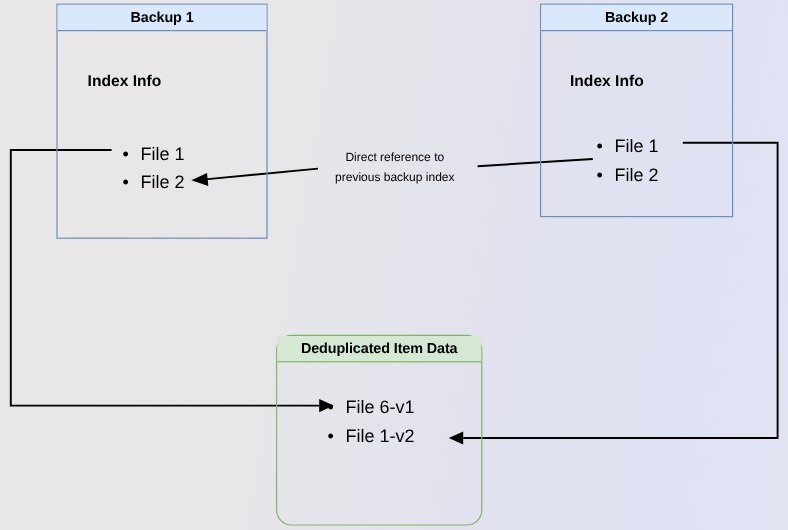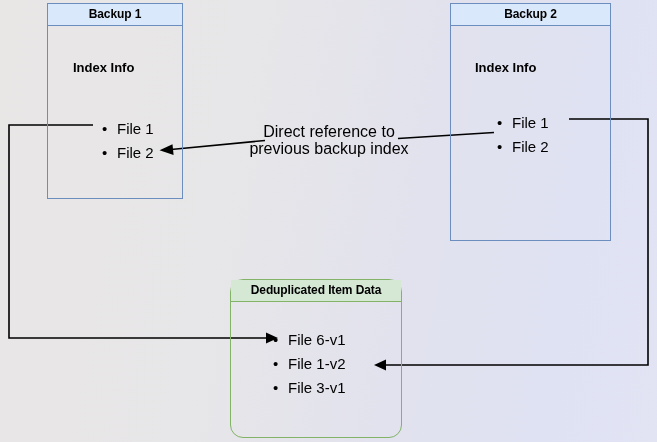--- a/index.html
+++ b/index.html
@@ -84,21 +84,21 @@
     position: absolute;
     left: 0;
     top: 0;
     font-size: 15px;
     line-height: 24px;
   }
 
   
   .edge-label {
     position: absolute;
-    font-size: 16px;
+    font-size: 10px;
     line-height: 17px;
     color: #000000;
     text-align: center;
     white-space: pre-line;
   }
 
   
   #edges {
     position: absolute;
     left: 0;
@@ -131,49 +131,48 @@
       <line x1="265" y1="140.5" x2="171" y2="149.5"></line>
       <polygon class="arrowfill" points="172.5,144.2 159.5,150.3 173.6,155.0"></polygon>
     </g>
 
     <g>
       <path d="M 569 119 L 648 119 L 648 365 L 386 365"></path>
       <polygon class="arrowfill" points="386,359.5 374,365 386,370.5"></polygon>
     </g>
   </svg>
 
-  <div class="node blue-node" style="left:47px; top:3px; width:136px; height:196px;">
+  <div class="node blue-node" style="left:47px; top:3px; width:176px; height:196px;">
     <div class="node-header">Backup 1</div>
     <div class="node-body">
       <div class="section-title" style="left:25px; top:34px;">Index Info</div>
       <ul class="file-list" style="left:54px; top:91px;">
         <li>File 1</li>
         <li>File 2</li>
       </ul>
     </div>
   </div>
 
-  <div class="node blue-node" style="left:450px; top:3px; width:161px; height:238px;">
+  <div class="node blue-node" style="left:450px; top:3px; width:161px; height:178px;">
     <div class="node-header">Backup 2</div>
     <div class="node-body">
       <div class="section-title" style="left:24px; top:34px;">Index Info</div>
       <ul class="file-list" style="left:46px; top:85px;">
         <li>File 1</li>
         <li>File 2</li>
       </ul>
     </div>
   </div>
 
   <div class="node green-node" style="left:230px; top:279px; width:172px; height:159px;border-radius:13px;">
     <div class="node-header">Deduplicated Item Data</div>
     <div class="node-body">
       <ul class="file-list" style="left:42px; top:26px;">
         <li>File 6-v1</li>
         <li>File 1-v2</li>
-        <li>File 3-v1</li>
       </ul>
     </div>
   </div>
 
   <div class="edge-label" style="left:249px; top:123px; width:160px;">Direct reference to
 previous backup index</div>
 
 </div>
 
 </body></html>

